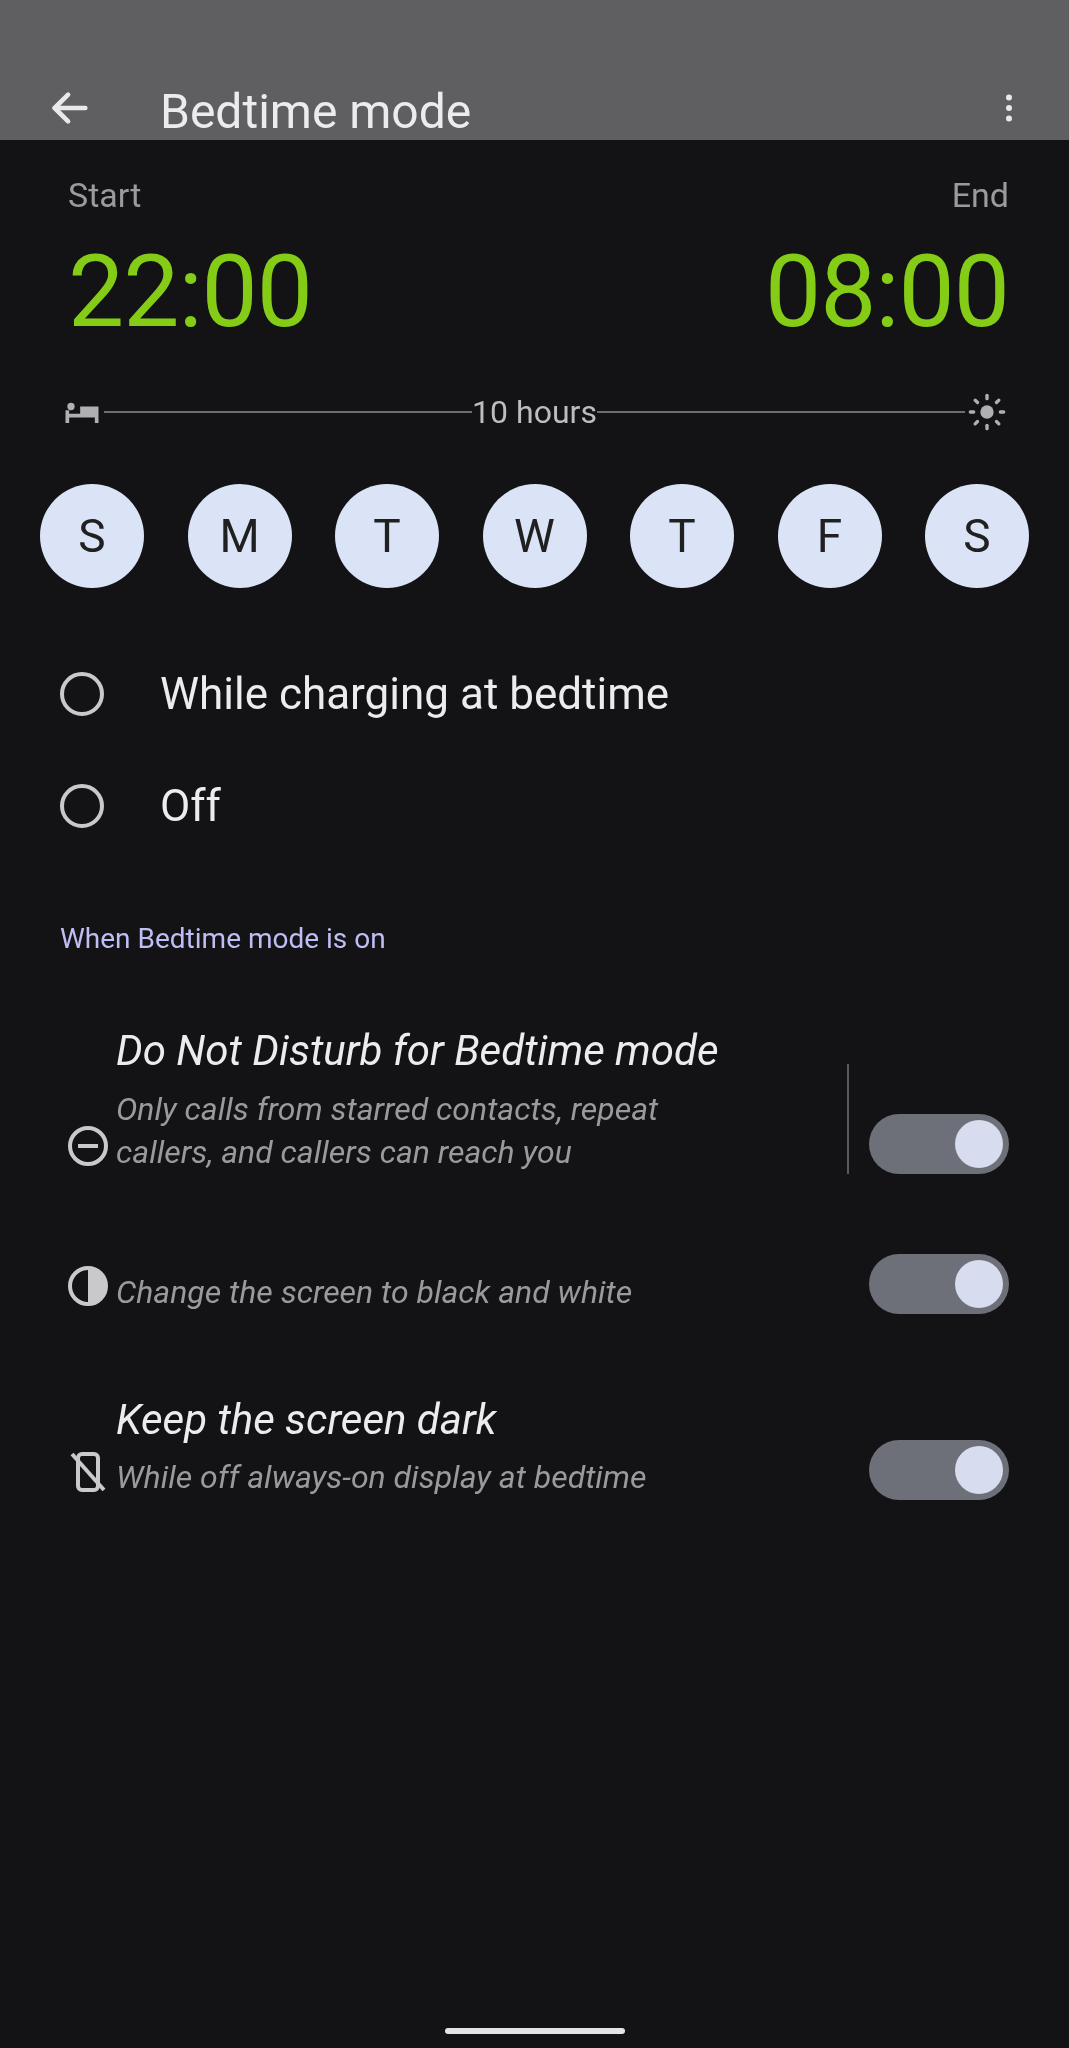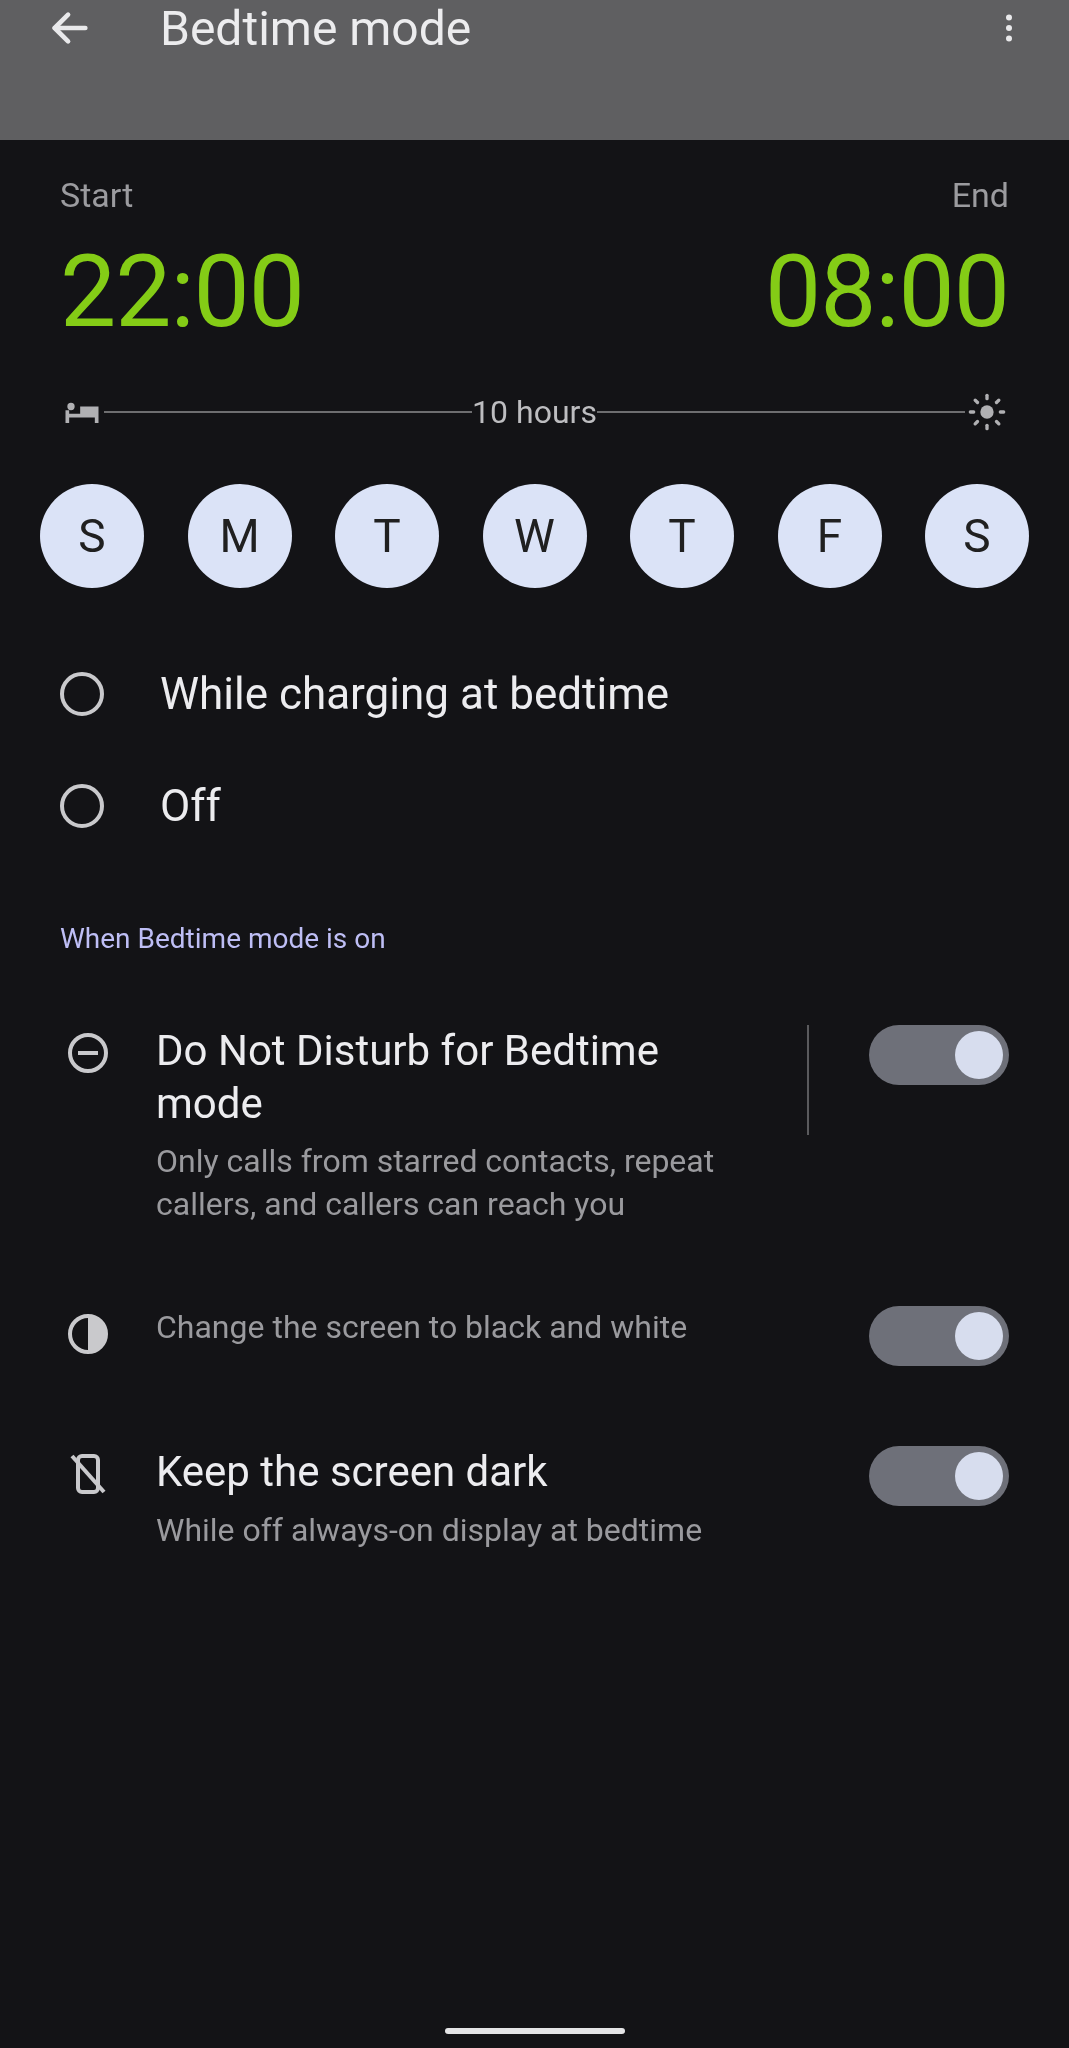--- a/index.html
+++ b/index.html
@@ -8,21 +8,21 @@
     background: #131316;
     font-family: -apple-system, BlinkMacSystemFont, "Segoe UI", Roboto, Arial, sans-serif;
     color: #e5e5ea;
   }
 
   
   .header {
     height: 140px;
     background: #5f5f61;
     display: flex;
-    align-items: flex-start;
+    align-items: flex-end;
     padding: 0 30px 0 40px;
   }
   .back-btn {
     width: 60px; height: 60px;
     display: flex; align-items: center; justify-content: center;
     cursor: pointer;
     color: #e9e9eb;
   }
   .header-title {
     font-size: 48px;
@@ -37,20 +37,21 @@
     cursor:pointer;
     color:#e9e9eb;
   }
 
   .content { padding: 0 0 0 0; }
 
   
   .time-row {
     display: flex;
     padding: 35px 60px 0 60px;
+    margin-left: 8px;
   }
   .time-col { flex: 1; }
   .time-col.end { text-align: right; }
   .time-label {
     font-size: 34px;
     color: #9b9b9f;
     margin-bottom: 18px;
   }
   .time-value {
     font-size: 100px;
@@ -108,23 +109,23 @@
   
   .section-header {
     font-size:28px;
     color:#bebef5;
     padding: 60px 60px 30px 60px;
   }
 
   
   .setting-row {
     display:flex;
-    align-items:flex-start;
+    align-items:flex-end;
     padding: 40px 60px;
-    gap: 40px;
+    font-style: italic;
   }
   .setting-icon {
     width:56px; height:56px;
     flex-shrink:0;
     display:flex; align-items:center; justify-content:center;
     color:#c9c9cc;
   }
   .setting-text { flex:1; padding-right: 20px; }
   .setting-title { font-size:42px; color:#ececef; margin-bottom:10px; line-height:1.25; }
   .setting-desc  { font-size:32px; color:#9a9a9e; line-height:1.35; max-width: 560px; }

